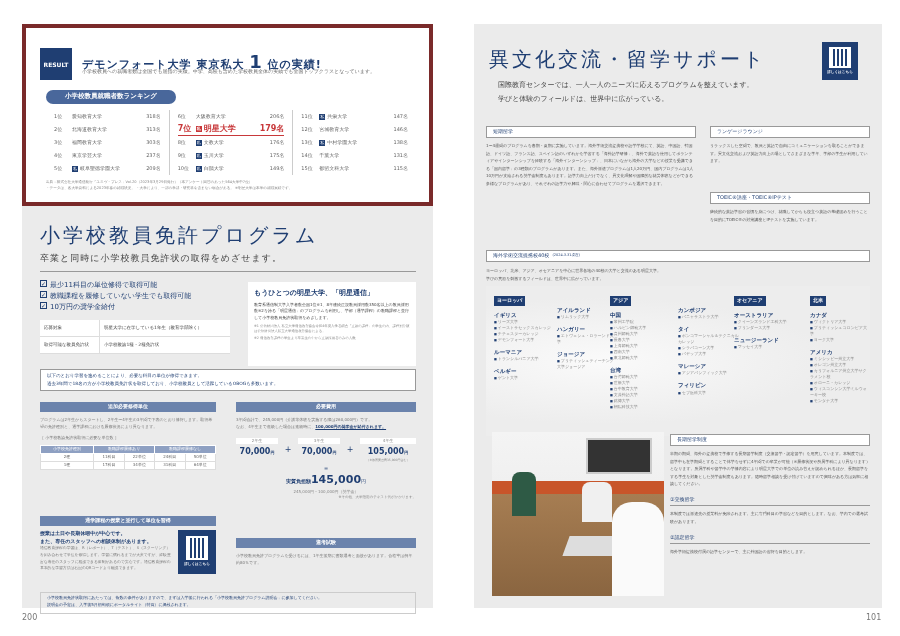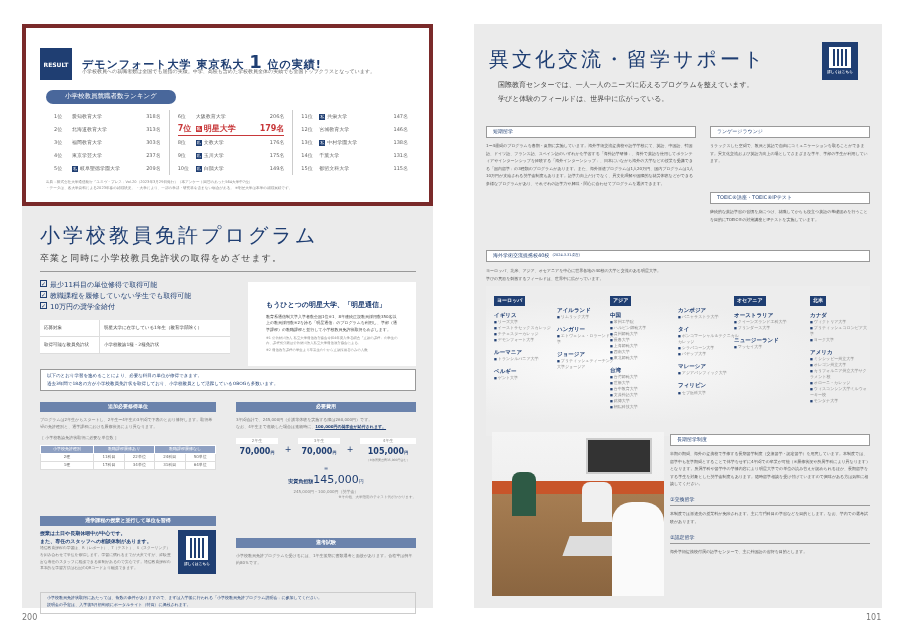--- a/index.html
+++ b/index.html
@@ -7,21 +7,21 @@
 .page{position:absolute;background:#ebebeb}
 #pL{left:22px;top:24px;width:411px;height:584px}
 #pR{left:474px;top:24px;width:408px;height:584px}
 .pnum{position:absolute;top:612px;font-size:8px;color:#777}
 
 .result{position:absolute;left:0;top:0;width:411px;height:182px;background:#fff;border:4px solid #7a2a2a}
 .res-badge{position:absolute;left:14px;top:20px;width:32px;height:32px;background:#1f3e72;color:#fff;font-size:6px;font-weight:bold;display:flex;align-items:center;justify-content:center}
 .res-title{position:absolute;left:56px;top:20px;font-size:11px;font-weight:bold;color:#1f3e72;letter-spacing:1px}
 .res-title .big{font-size:18px}
 .res-sub{position:absolute;left:56px;top:40px;font-size:5px;color:#666}
-.rank-pill{position:absolute;left:20px;top:62px;width:130px;height:14px;background:#49679b;border-radius:7px;color:#fff;font-size:6.5px;font-weight:normal;display:flex;align-items:center;justify-content:center}
+.rank-pill{position:absolute;left:20px;top:62px;width:130px;height:14px;background:#49679b;border-radius:7px;color:#fff;font-size:6.5px;font-weight:bold;display:flex;align-items:center;justify-content:center}
 .rank-cols{position:absolute;left:20px;top:82px;width:370px;display:flex}
 .rank-col{flex:1;padding:0 8px;border-right:1px solid #ccc}
 .rank-col:last-child{border-right:none}
 .rank-row{display:flex;height:13px;align-items:center;font-size:5px;color:#666}
 .rank-row .r{width:18px}
 .rank-row .n{flex:1;display:flex;align-items:center;gap:2px}
 .rank-row .c{width:30px;text-align:right}
 .rank-row.hl{color:#c8383a;font-weight:bold;font-size:8px;border-bottom:1px solid #c8383a}
 .rank-row.hl .c{width:34px}
 .tokyo{display:inline-block;width:6px;height:6px;background:#1f3e72;color:#fff;font-size:4px;line-height:6px;text-align:center}
@@ -30,39 +30,39 @@
 
 .prog-title{position:absolute;left:18px;top:196px;font-size:20px;color:#1f3e72;letter-spacing:3px}
 .prog-sub{position:absolute;left:18px;top:228px;font-size:9px;color:#444;letter-spacing:1px;width:376px;border-bottom:1px solid #999;padding-bottom:5px}
 .checks{position:absolute;left:18px;top:256px}
 .check{display:flex;align-items:flex-start;gap:3px;font-size:7px;color:#1f3e72;height:11px}
 .cb{width:7px;height:7px;border:1px solid #1f3e72;font-size:6px;line-height:6px;text-align:center}
 .elig{position:absolute;left:18px;top:296px;width:190px;background:#fff;font-size:4.5px}
 .elig .row{display:flex;border-bottom:1px solid #ddd;height:17px;align-items:center}
 .elig .k{width:60px;padding-left:4px;border-right:1px solid #ddd;height:100%;display:flex;align-items:center}
 .elig .v{padding-left:4px}
-.meisei{position:absolute;left:226px;top:258px;width:168px;height:84px;background:#fff;padding:18px}
+.meisei{position:absolute;left:226px;top:258px;width:168px;height:84px;background:#fff;padding:6px}
 .meisei h4{font-size:7px;color:#1f3e72;margin-bottom:3px}
 .meisei p{font-size:4px;color:#444;line-height:1.7}
 .meisei .note{font-size:3.4px;color:#888;margin-top:2px}
 .notice{position:absolute;left:18px;top:345px;width:376px;height:22px;background:#fff;border:1px solid #999;padding:2px 6px;font-size:4.5px;color:#1f3e72;line-height:1.7}
 .sh{height:10px;background:#6b83ac;color:#fff;font-size:5px;font-weight:bold;display:flex;align-items:center;justify-content:center}
 .blk{position:absolute}
 .blk p{font-size:4px;color:#777;line-height:1.8}
 .credit-table{width:100%;border-collapse:collapse;font-size:4px;background:#fff;margin-top:3px}
 .credit-table th{background:#8ea0c2;color:#fff;font-weight:normal;height:8px;border:1px solid #fff}
 .credit-table td{text-align:center;height:8px;border:1px solid #ddd;color:#666}
 .cost-row{display:flex;align-items:flex-start;justify-content:space-between;margin-top:8px}
 .cost{text-align:center}
 .cost .lab{background:#fff;font-size:4px;color:#888;height:6px;line-height:6px;width:42px;margin:0 auto 2px}
 .cost .val{font-size:8px;color:#1f3e72;font-weight:bold}
 .cost .val small{font-size:4px}
 .plus{font-size:8px;color:#1f3e72;margin-top:6px}
 .total{text-align:center;color:#1f3e72;margin-top:2px}
-.total .t{font-size:11px;font-weight:normal}
+.total .t{font-size:11px;font-weight:bold}
 .qr{background:#1f3e72;display:flex;flex-direction:column;align-items:center;justify-content:center;color:#fff;font-size:3.6px;font-weight:bold}
 .qr .q{width:60%;height:55%;background:repeating-linear-gradient(90deg,#fff 0 2px,#1f3e72 2px 4px),#fff;margin-bottom:2px;border:2px solid #fff}
 .bottom-note{position:absolute;left:18px;top:568px;width:376px;height:22px;border:1px solid #ccc;padding:2px 6px;font-size:4px;color:#1f3e72;line-height:1.7}
 
 .rt-title{position:absolute;left:15px;top:20px;font-size:20px;color:#1f3e72;letter-spacing:3px}
 .rt-lead{position:absolute;left:24px;top:54px;font-size:7px;color:#444;line-height:2}
 .rqr{position:absolute;left:348px;top:18px;width:36px;height:38px}
 .boxh{background:#fff;border:1px solid #999;height:12px;font-size:5px;color:#1f3e72;padding-left:6px;display:flex;align-items:center}
 .rb{position:absolute}
 .rb p{font-size:4px;color:#555;line-height:1.9;margin-top:4px}

